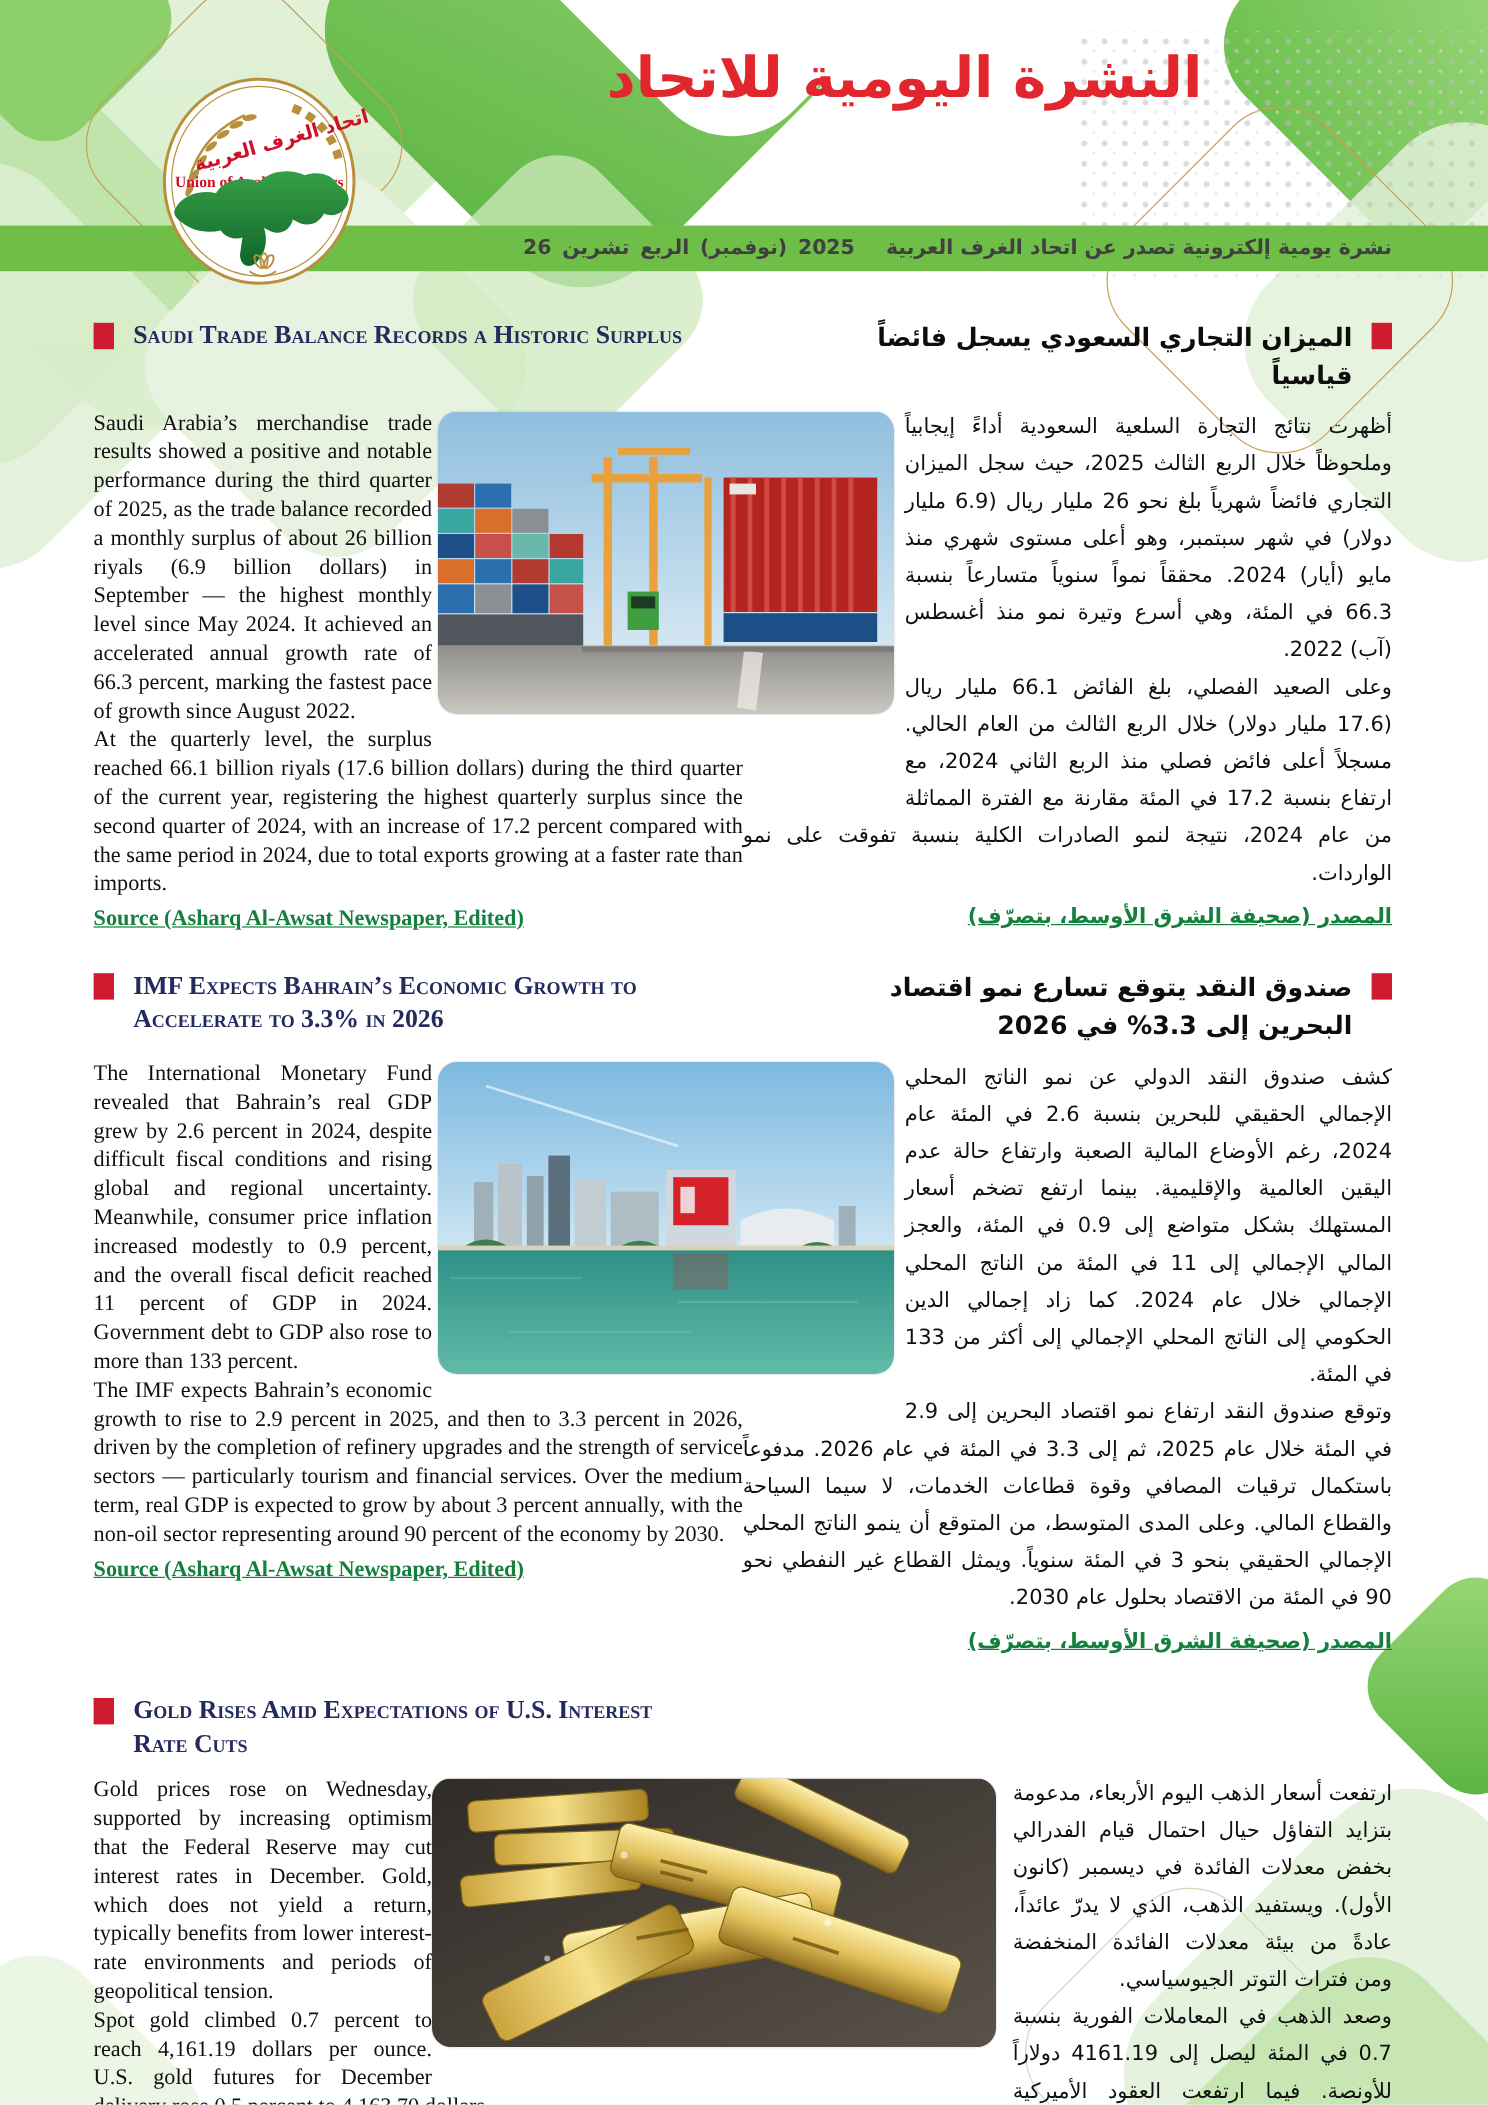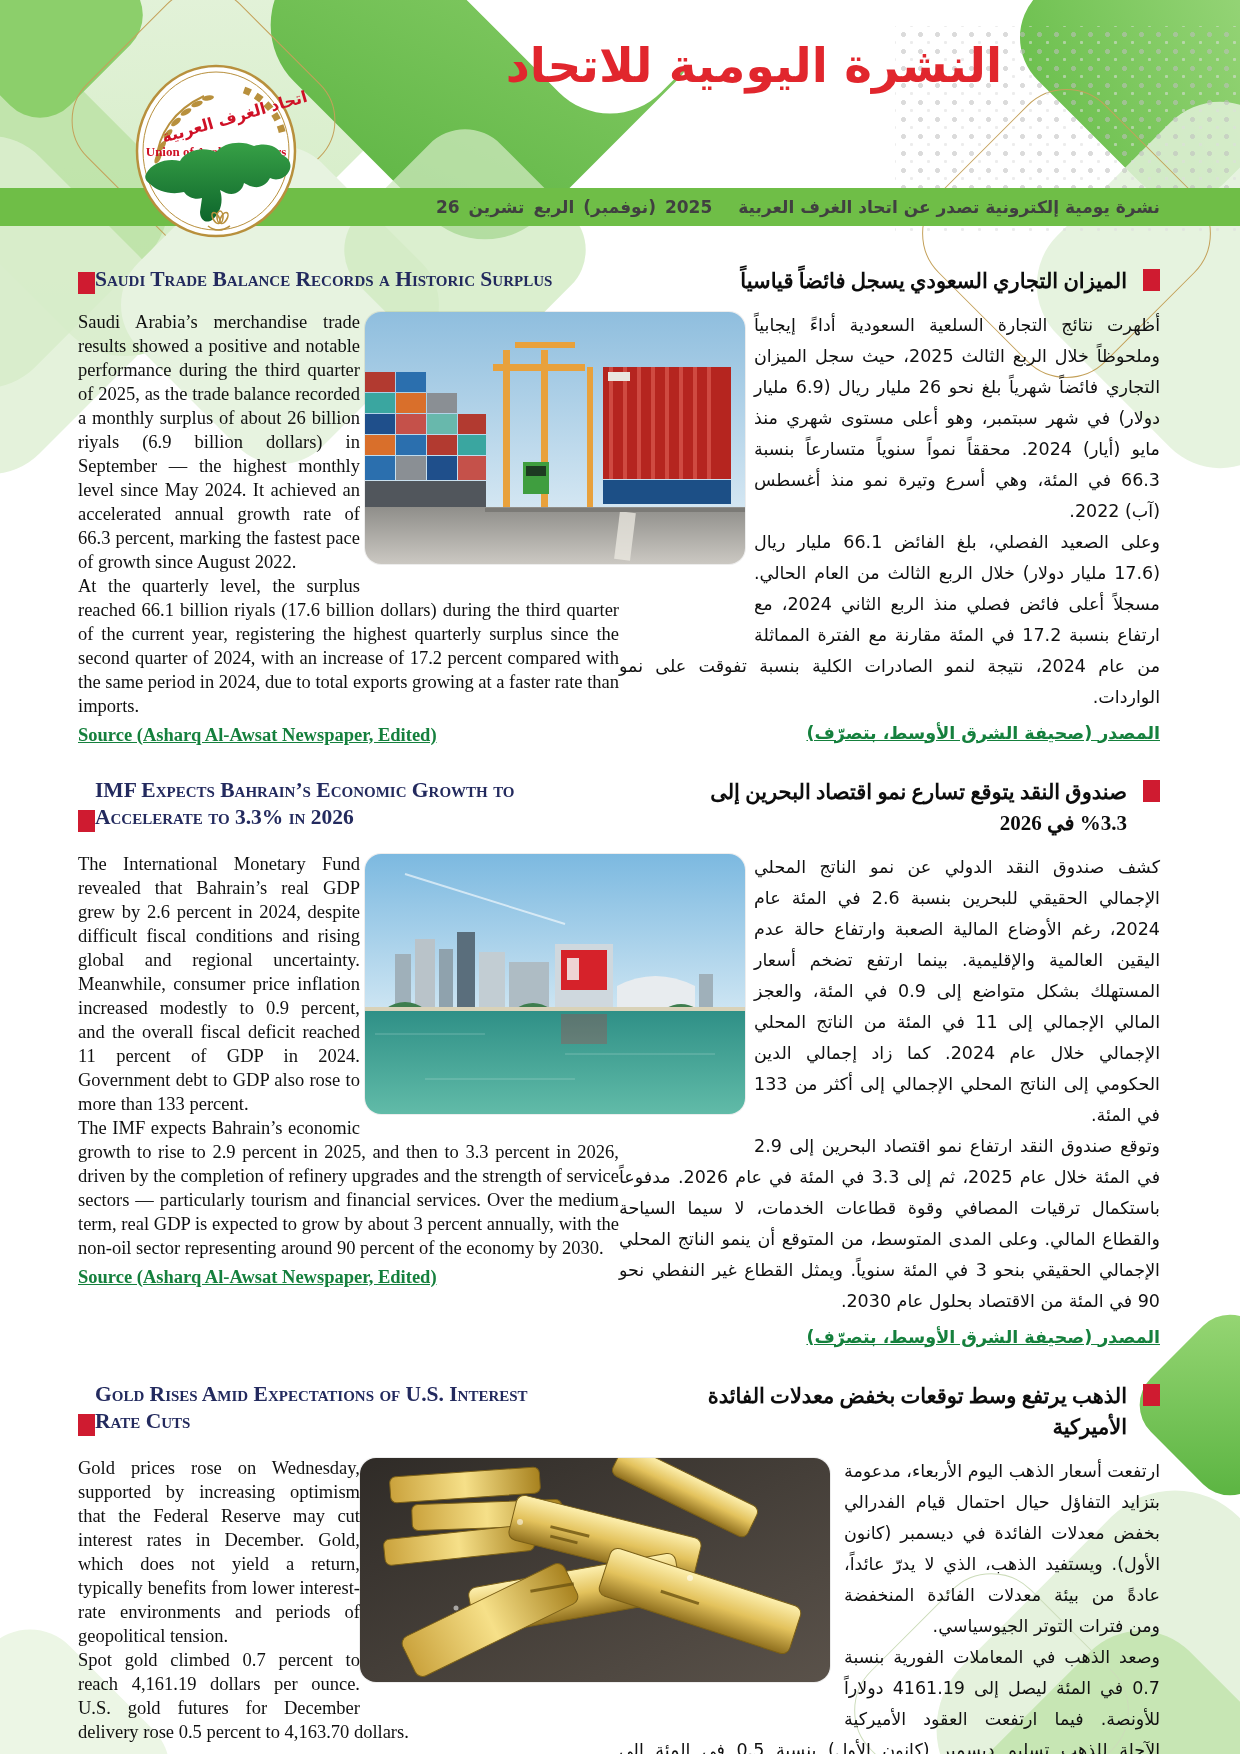--- a/index.html
+++ b/index.html
@@ -36,22 +36,22 @@
   .datebar{position:absolute;left:0;top:188px;width:100%;height:38px;background:#6fbe47;z-index:1;
            display:flex;align-items:center;justify-content:flex-end;gap:26px;padding-right:80px;box-sizing:border-box;}
   .datebar span,.datebar div{color:#404040;font-weight:bold;font-size:17px;}
   .datewords{display:inline-flex;direction:ltr;gap:9px;}
   .datewords span{unicode-bidi:isolate;}
   .issue{direction:rtl;}
   
   .content{position:relative;z-index:1;padding:40px 80px 0 78px;}
   .article{margin-bottom:28px;}
   .art-head{display:flex;justify-content:space-between;align-items:flex-start;margin-bottom:12px;}
-  .head-en{width:500px;display:flex;align-items:flex-end;}
-  .head-ar{width:500px;display:flex;gap:16px;align-items:flex-start;direction:rtl;font-family:Liberation Serif, serif;}
+  .head-en{width:500px;display:flex;gap:16px;align-items:flex-start;}
+  .head-ar{width:500px;display:flex;gap:16px;align-items:flex-start;direction:rtl;}
   .bullet{width:17px;height:22px;background:#cf1b30;flex:none;margin-top:3px;}
   .head-en .t{font-family:"Liberation Serif",serif;font-variant:small-caps;font-weight:bold;font-size:21.5px;color:#232a5e;line-height:1.3;}
   .head-ar .t{font-size:21px;font-weight:bold;color:#0d0d0d;text-align:right;line-height:1.5;flex:1;}
   .art-body{position:relative;display:flex;}
   .half{width:541px;box-sizing:border-box;}
   .txt-en{font-family:"Liberation Serif",serif;font-size:18.5px;line-height:24px;text-align:justify;color:#101010;}
   .txt-ar{font-size:17.5px;line-height:31px;text-align:justify;direction:rtl;color:#101010;}
   .half p{margin:0;}
   .sp-r{float:right;}
   .sp-l{float:left;}
@@ -294,24 +294,20 @@
         </div>
       </div>
     </section>
 
     <section class="article a3">
       <div class="art-head">
         <div class="head-en">
           <span class="bullet"></span>
           <span class="t">Gold Rises Amid Expectations of U.S. Interest Rate Cuts</span>
         </div>
-        <div class="head-ar">
-          <span class="bullet"></span>
-          <span class="t">الذهب يرتفع وسط توقعات بخفض معدلات الفائدة الأميركية</span>
-        </div>
       </div>
       <div class="art-body">
         <div class="half txt-en">
           <div class="sp-r"></div>
           <p>Gold prices rose on Wednesday, supported by increasing optimism that the Federal Reserve may cut interest rates in December. Gold, which does not yield a return, typically benefits from lower interest-rate environments and periods of geopolitical tension.</p>
           <p>Spot gold climbed 0.7 percent to reach 4,161.19 dollars per ounce. U.S. gold futures for December delivery rose 0.5 percent to 4,163.70 dollars.</p>
 
         </div>
         <div class="half txt-ar">
           <div class="sp-l"></div>

